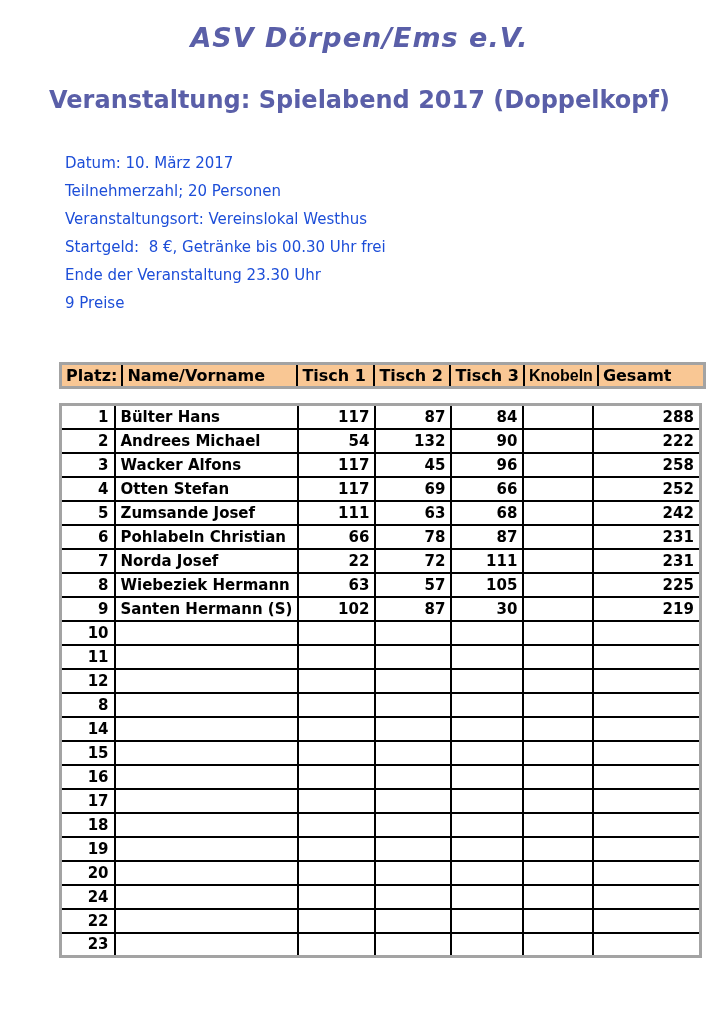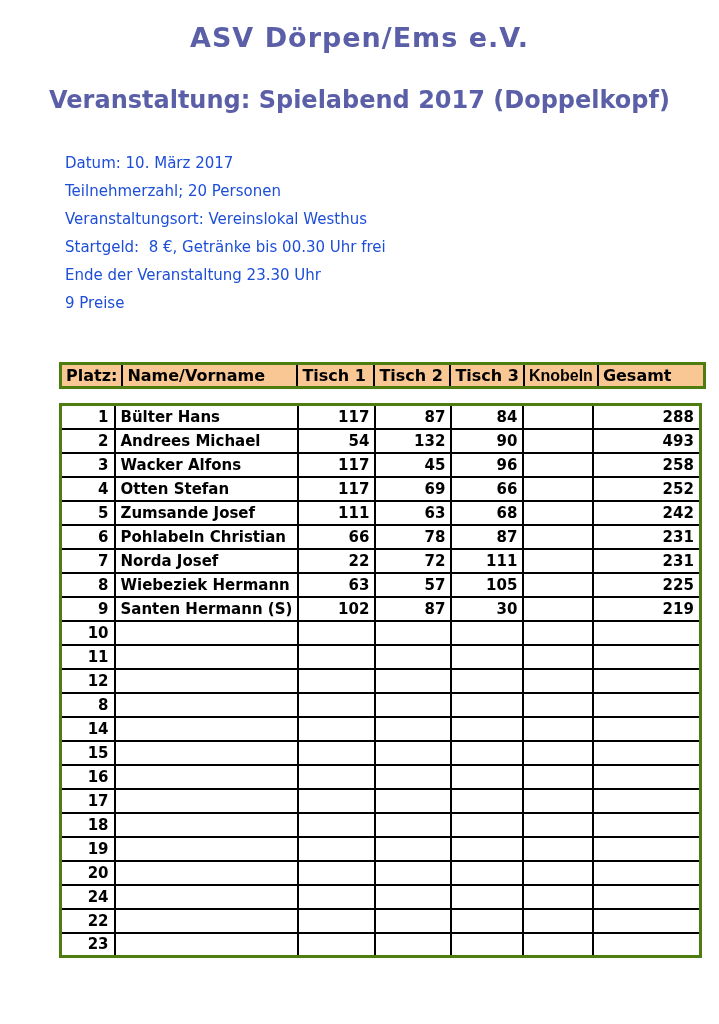--- a/index.html
+++ b/index.html
@@ -13,20 +13,21 @@
     overflow: hidden;
   }
   .title {
     position: absolute;
     top: 22px;
     left: 0;
     width: 100%;
     text-align: center;
     font-size: 27px;
     font-weight: bold;
+    font-style: italic;
     letter-spacing: 1px;
     color: var(--accent, #5a5fa8);
   }
   .subtitle {
     position: absolute;
     top: 86px;
     left: 0;
     width: 100%;
     text-align: center;
     font-size: 24px;
@@ -43,21 +44,21 @@
     font-size: 15px;
     height: 28px;
     line-height: 20px;
     white-space: pre;
   }
   table {
     position: absolute;
     left: 59px;
     border-collapse: collapse;
     table-layout: fixed;
-    border: 3px solid #4d7c0f;
+    border: 3px solid #a3a3a3;
   }
   .header-table { top: 362px; }
   .body-table   { top: 403px; }
   col.c0 { width: 54px; }
   col.c1 { width: 175px; }
   col.c2 { width: 77px; }
   col.c3 { width: 76px; }
   col.c4 { width: 72px; }
   col.c5 { width: 70px; }
   col.c6 { width: 107px; }
@@ -152,21 +153,21 @@
           <td class="num"></td>
           <td class="num">288</td>
         </tr>
         <tr>
           <td class="num">2</td>
           <td class="txt">Andrees Michael</td>
           <td class="num">54</td>
           <td class="num">132</td>
           <td class="num">90</td>
           <td class="num"></td>
-          <td class="num">493</td>
+          <td class="num">222</td>
         </tr>
         <tr>
           <td class="num">3</td>
           <td class="txt">Wacker Alfons</td>
           <td class="num">117</td>
           <td class="num">45</td>
           <td class="num">96</td>
           <td class="num"></td>
           <td class="num">258</td>
         </tr>

